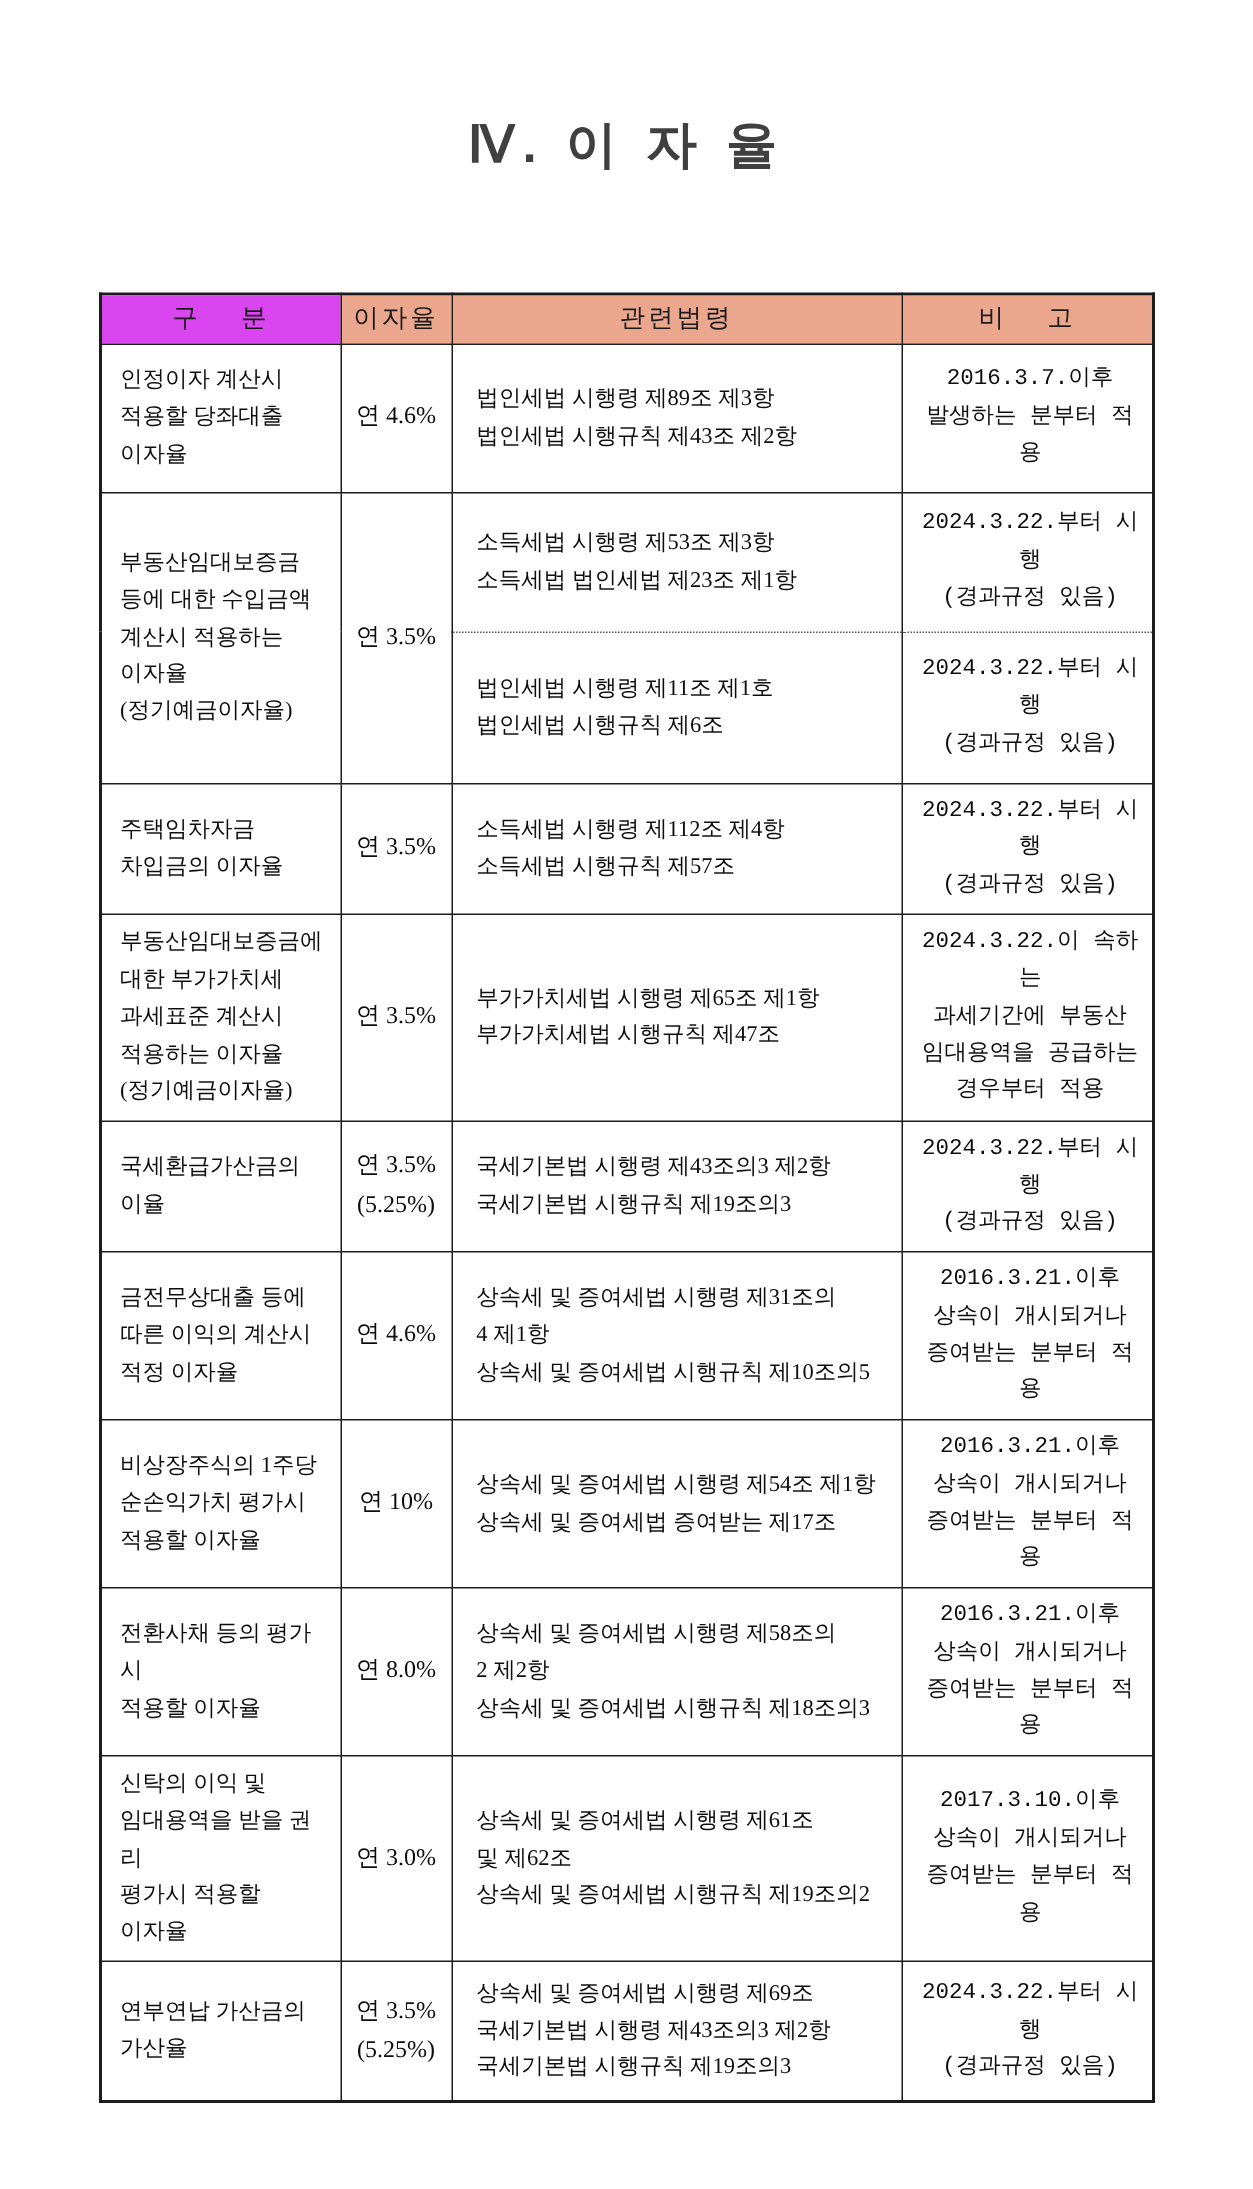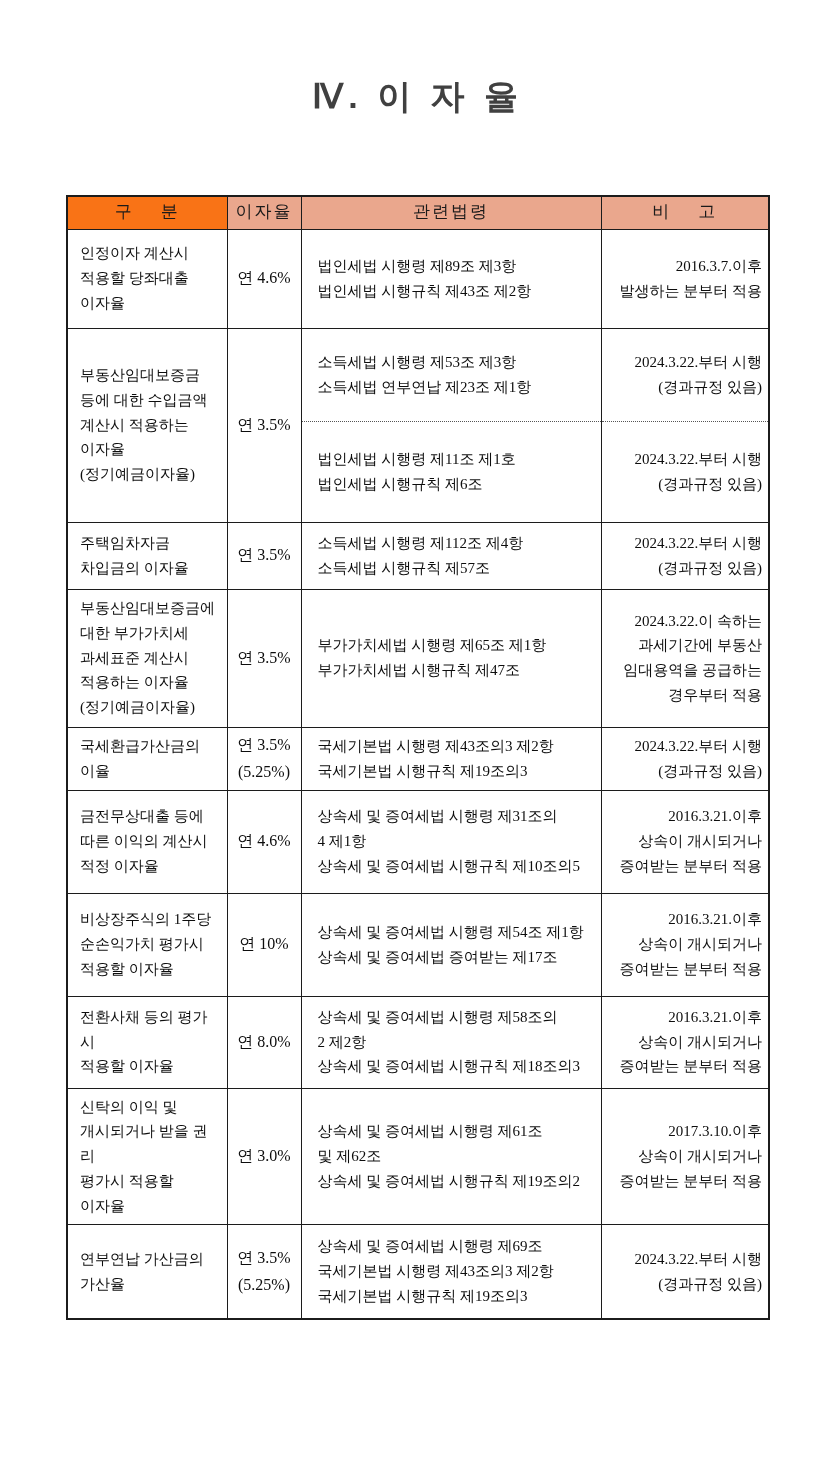--- a/index.html
+++ b/index.html
@@ -67,41 +67,41 @@
   tr.h-r10   { height: 94px; }
 
   .rate-table td {
     font-size: 15px;
     line-height: 1.65;
     color: #0d0d0d;
   }
   td.c-cat  { text-align: left;  padding: 6px 6px 6px 12px; }
   td.c-rate { text-align: center; padding: 4px 2px; font-size: 16px; }
   td.c-law  { text-align: left;  padding: 6px 8px 6px 16px; }
-  td.c-note { text-align: right;  padding: 6px 6px 6px 10px; }
+  td.c-note { text-align: center;  padding: 6px 6px 6px 10px; font-family: Liberation Mono, monospace; }
 
   
   td.split-top    { border-bottom: 1px dotted #555; }
   td.split-bottom { border-top: 1px dotted #555; }
 </style>
 </head>
 <body>
 
 <div class="page-title">Ⅳ. 이 자 율</div>
 
 <table class="rate-table">
   <colgroup>
     <col style="width:160px">
     <col style="width:74px">
     <col style="width:300px">
     <col style="width:168px">
   </colgroup>
   <thead>
     <tr class="h-head">
-      <th style="background: #f97316;">구    분</th>
+      <th style="background: #d946ef;">구    분</th>
       <th style="background: rgb(234, 167, 141);">이자율</th>
       <th style="background: rgb(234, 167, 141);">관련법령</th>
       <th style="background: rgb(234, 167, 141);">비    고</th>
     </tr>
   </thead>
   <tbody>
     <tr class="h-r1">
       <td class="c-cat">인정이자 계산시
 적용할 당좌대출
 이자율</td>
@@ -113,21 +113,21 @@
     </tr>
 
     <tr class="h-r2a">
       <td class="c-cat" rowspan="2">부동산임대보증금
 등에 대한 수입금액
 계산시 적용하는
 이자율
 (정기예금이자율)</td>
       <td class="c-rate" rowspan="2">연 3.5%</td>
       <td class="c-law split-top">소득세법 시행령 제53조 제3항
-소득세법 연부연납 제23조 제1항</td>
+소득세법 법인세법 제23조 제1항</td>
       <td class="c-note split-top">2024.3.22.부터 시행
 (경과규정 있음)</td>
     </tr>
     <tr class="h-r2b">
       <td class="c-law split-bottom">법인세법 시행령 제11조 제1호
 법인세법 시행규칙 제6조</td>
       <td class="c-note split-bottom">2024.3.22.부터 시행
 (경과규정 있음)</td>
     </tr>
 
@@ -199,21 +199,21 @@
       <td class="c-law">상속세 및 증여세법 시행령 제58조의
 2 제2항
 상속세 및 증여세법 시행규칙 제18조의3</td>
       <td class="c-note">2016.3.21.이후
 상속이 개시되거나
 증여받는 분부터 적용</td>
     </tr>
 
     <tr class="h-r9">
       <td class="c-cat">신탁의 이익 및
-개시되거나 받을 권리
+임대용역을 받을 권리
 평가시 적용할
 이자율</td>
       <td class="c-rate">연 3.0%</td>
       <td class="c-law">상속세 및 증여세법 시행령 제61조
 및 제62조
 상속세 및 증여세법 시행규칙 제19조의2</td>
       <td class="c-note">2017.3.10.이후
 상속이 개시되거나
 증여받는 분부터 적용</td>
     </tr>

